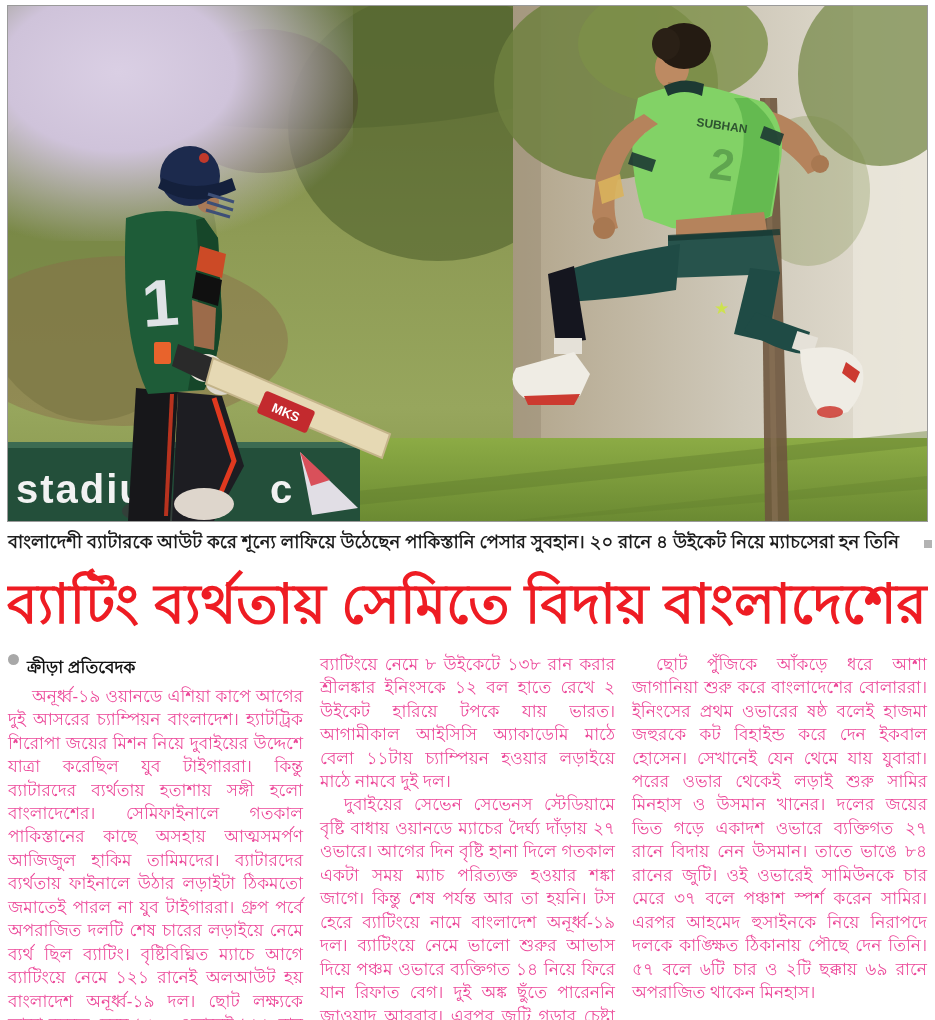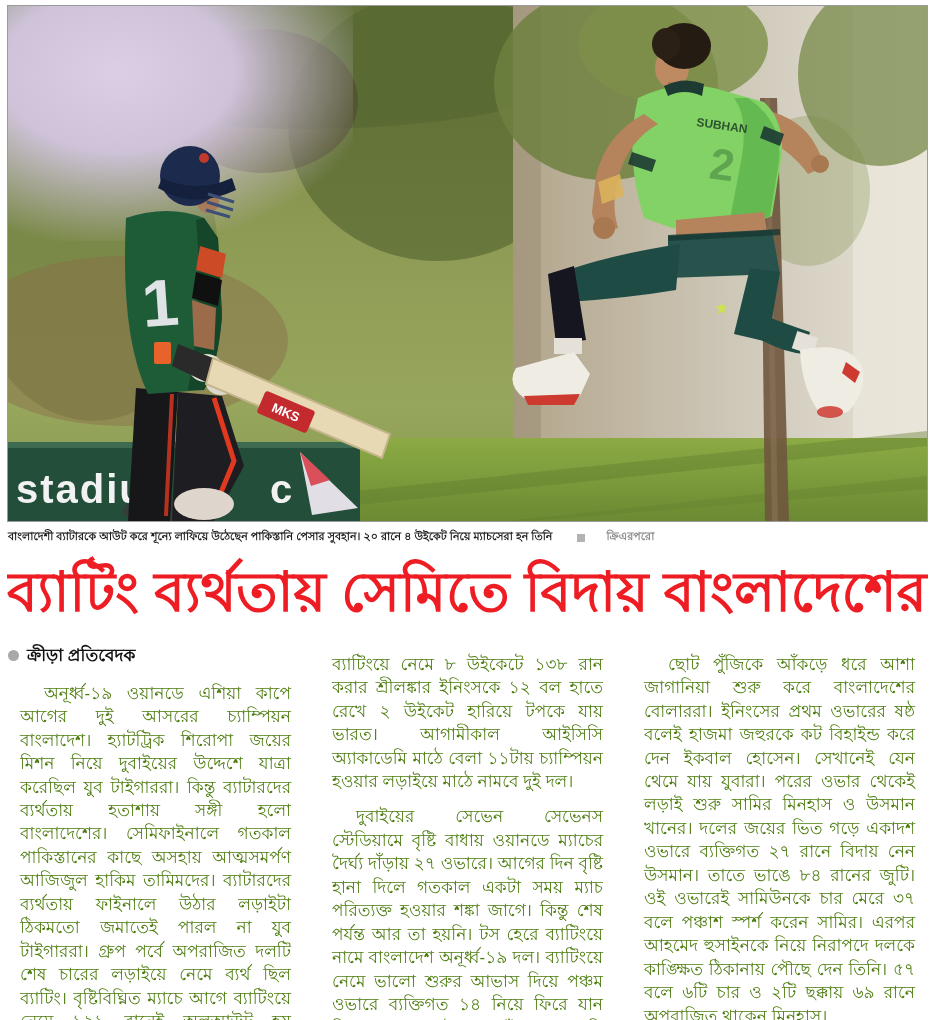--- a/index.html
+++ b/index.html
@@ -12,38 +12,38 @@
 
   
   .photo-frame {
     width:921px; height:517px; border:1px solid #9a9a9a; background:#fff; position:relative; overflow:hidden;
   }
   .photo-frame svg { display:block; width:100%; height:100%; }
 
   
   .caption-row {
     display:flex; align-items:center; gap:21px; padding:6px 1px 4px 1px;
-    font-size:11px; font-weight:700; color:#1d1d1d; white-space:nowrap;
+    font-size:18px; font-weight:700; color:#1d1d1d; white-space:nowrap;
   }
   .credit-sq { width:8px; height:8px; background:#b3b3b3; flex:0 0 auto; margin-left:4px; }
   .credit { color:#8d8d8d; font-weight:700; }
 
   
   .headline {
     color:#ee1c23; font-weight:700; 
     font-size:55px; line-height:1.45; padding:2px 0 6px 0;
     letter-spacing:0px; white-space:nowrap; overflow:hidden;
   }
 
   
   .cols { display:flex; gap:17px; padding:2px 1px 0 1px; }
   .col { flex:1 1 0; min-width:0; }
-  .col p { margin:12px; font-size:17px; line-height:1.38; text-align:justify; color:#4d7c0f; }
+  .col p { margin:0; font-size:17px; line-height:1.38; text-align:justify; color:#ec4899; }
   .col p.para { text-indent:24px; }
-  .byline { display:flex; align-items:center; gap:8px; font-weight:700; font-size:17px; margin:1px 0 3px 0; }
+  .byline { display:flex; align-items:flex-start; gap:8px; font-weight:700; font-size:17px; margin:1px 0 3px 0; }
   .byline-dot { width:11px; height:11px; border-radius:50%; background:#a8a8a8; flex:0 0 auto; }
 </style>
 </head>
 <body>
 
 <div class="page">
 
   <div class="photo-frame">
     <svg viewBox="0 0 919 515" preserveAspectRatio="none">
       <defs>

